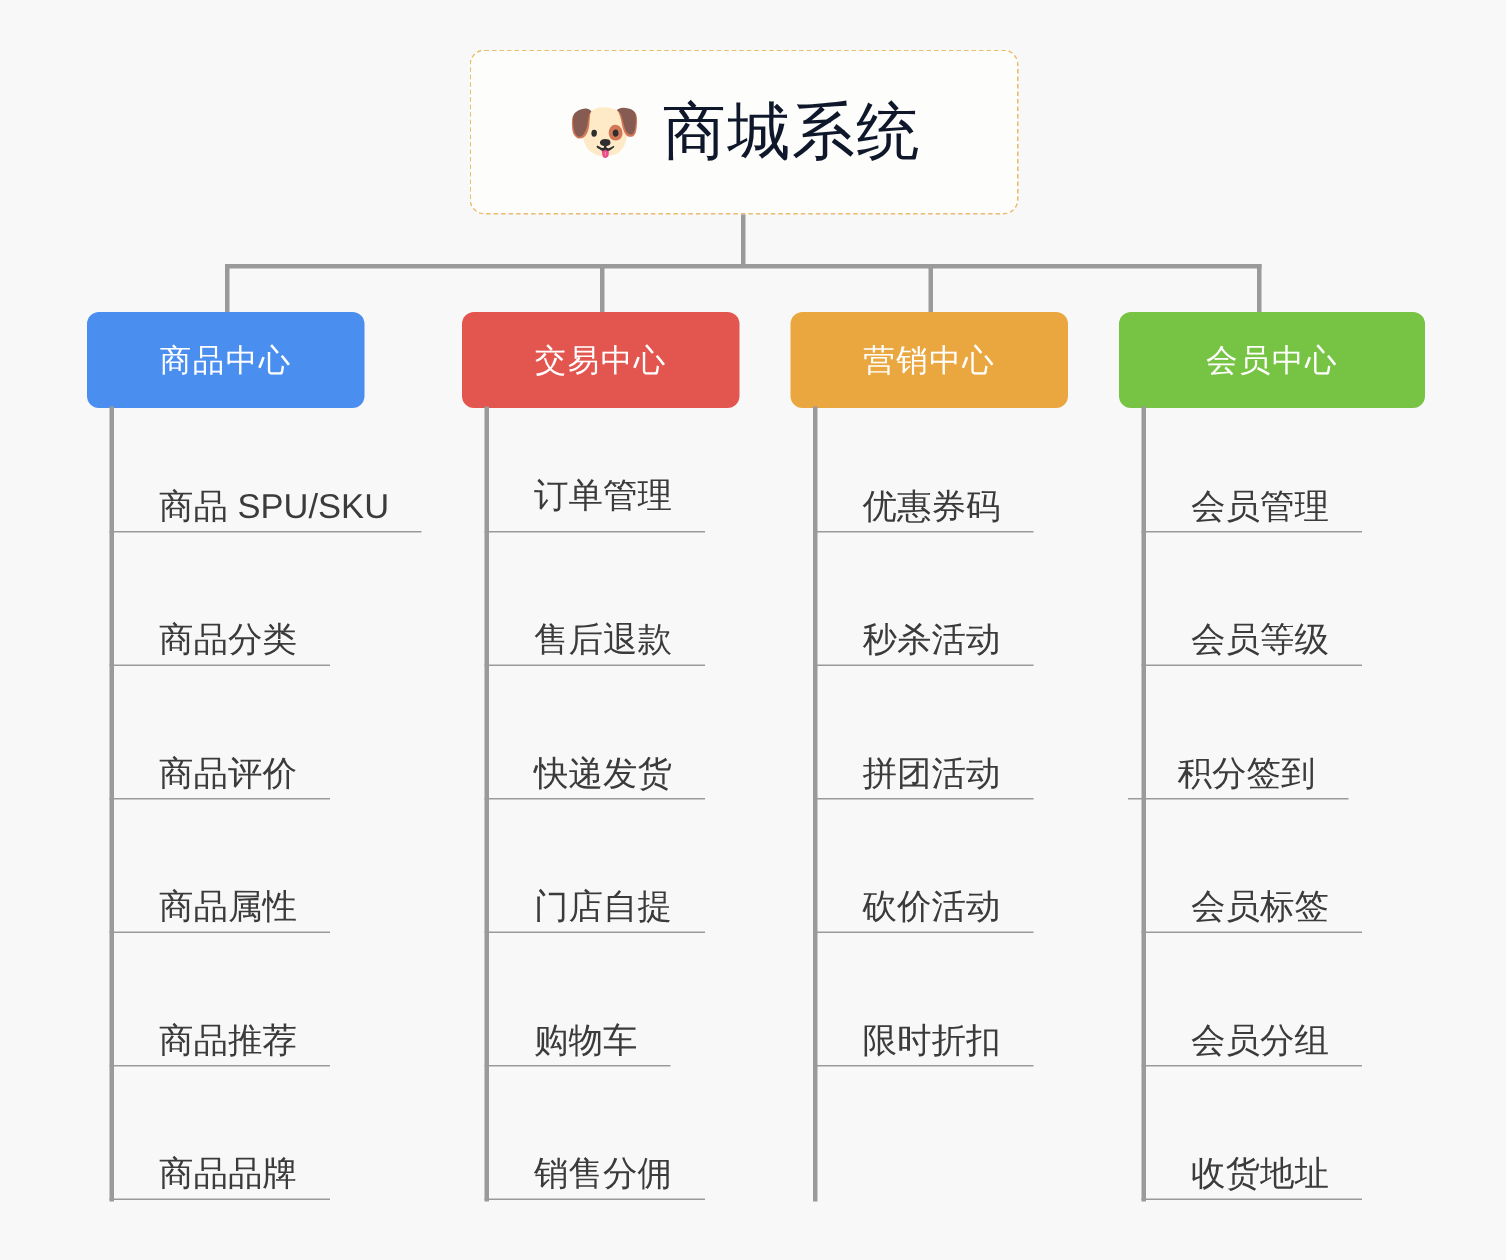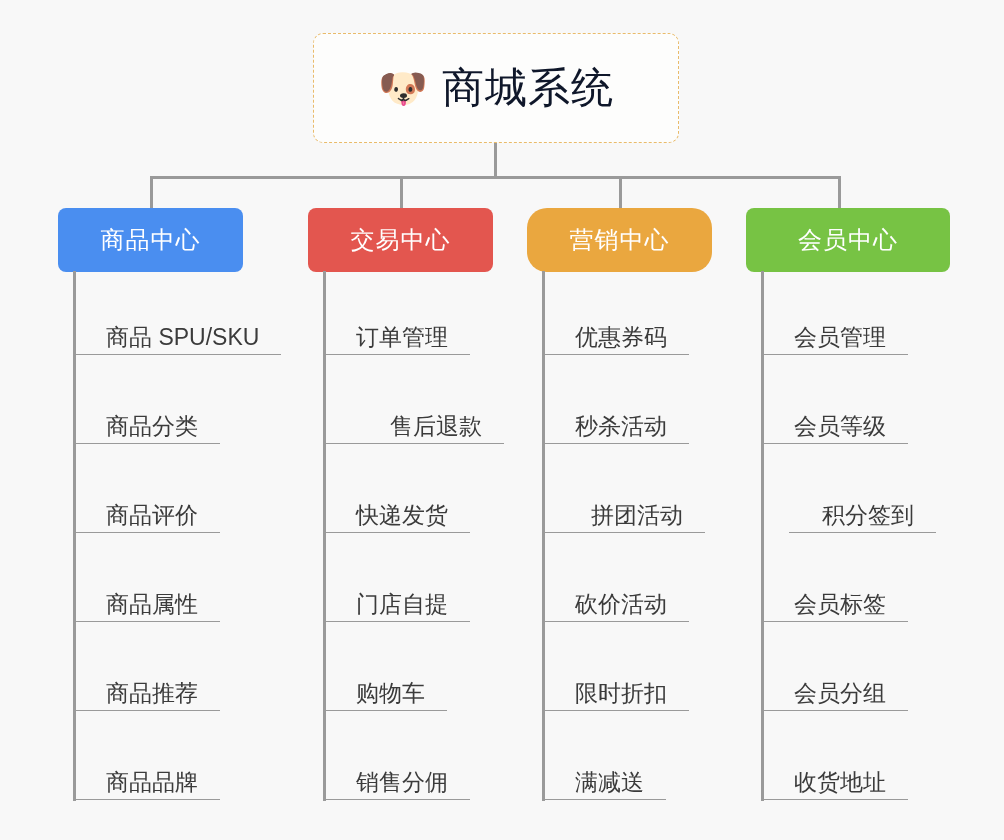--- a/index.html
+++ b/index.html
@@ -57,21 +57,21 @@
 
   
   .cat-header {
     position: absolute;
     height: 64px;
     border-radius: 8px;
     display: flex;
     align-items: center;
     justify-content: center;
     color: #ffffff;
-    font-size: 24px;
+    font-size: 21px;
     letter-spacing: 1px;
     white-space: nowrap;
   }
 
   
   .trunk {
     position: absolute;
     width: 3px;
     background: #9a9a9a;
   }
@@ -111,21 +111,21 @@
   <div class="conn conn-v" style="left: 400px; top: 176px; height: 34px; background: rgb(154, 154, 154);"></div>
   <div class="conn conn-v" style="left: 619px; top: 176px; height: 34px; background: rgb(154, 154, 154);"></div>
   <div class="conn conn-v" style="left: 838px; top: 176px; height: 34px; background: rgb(154, 154, 154);"></div>
 
   <div class="cat-header" style="left: 58px; top: 208px; width: 185px; background: rgb(74, 142, 240);">
     <span>商品中心</span>
   </div>
   <div class="cat-header" style="left: 308px; top: 208px; width: 185px; background: rgb(227, 86, 79);">
     <span>交易中心</span>
   </div>
-  <div class="cat-header" style="left: 527px; top: 208px; width: 185px; background: rgb(234, 167, 63); border-radius: 20px;">
+  <div class="cat-header" style="left: 527px; top: 208px; width: 185px; background: rgb(234, 167, 63);">
     <span>营销中心</span>
   </div>
   <div class="cat-header" style="left: 746px; top: 208px; width: 204px; background: rgb(119, 195, 68);">
     <span>会员中心</span>
   </div>
 
   <div class="trunk" style="left: 73px; top: 271px; height: 530px; background: rgb(154, 154, 154);"></div>
   <div class="trunk" style="left: 323px; top: 271px; height: 530px; background: rgb(154, 154, 154);"></div>
   <div class="trunk" style="left: 542px; top: 271px; height: 530px; background: rgb(154, 154, 154);"></div>
   <div class="trunk" style="left: 761px; top: 271px; height: 530px; background: rgb(154, 154, 154);"></div>
@@ -142,24 +142,24 @@
   <div class="leaf" style="left: 73px; top: 578px; border-bottom-color: rgb(154, 154, 154);">
     <span class="leaf-label">商品属性</span>
   </div>
   <div class="leaf" style="left: 73px; top: 667px; border-bottom-color: rgb(154, 154, 154);">
     <span class="leaf-label">商品推荐</span>
   </div>
   <div class="leaf" style="left: 73px; top: 756px; border-bottom-color: rgb(154, 154, 154);">
     <span class="leaf-label">商品品牌</span>
   </div>
 
-  <div class="leaf" style="left: 323px; top: 311px; border-bottom-color: rgb(154, 154, 154);">
+  <div class="leaf" style="left: 323px; top: 311px; border-bottom-color: rgb(154, 154, 154); align-items: center;">
     <span class="leaf-label">订单管理</span>
   </div>
-  <div class="leaf" style="left: 323px; top: 400px; border-bottom-color: rgb(154, 154, 154); padding-left: 34px;">
+  <div class="leaf" style="left: 323px; top: 400px; border-bottom-color: rgb(154, 154, 154);">
     <span class="leaf-label">售后退款</span>
   </div>
   <div class="leaf" style="left: 323px; top: 489px; border-bottom-color: rgb(154, 154, 154);">
     <span class="leaf-label">快递发货</span>
   </div>
   <div class="leaf" style="left: 323px; top: 578px; border-bottom-color: rgb(154, 154, 154);">
     <span class="leaf-label">门店自提</span>
   </div>
   <div class="leaf" style="left: 323px; top: 667px; border-bottom-color: rgb(154, 154, 154);">
     <span class="leaf-label">购物车</span>
@@ -167,40 +167,37 @@
   <div class="leaf" style="left: 323px; top: 756px; border-bottom-color: rgb(154, 154, 154);">
     <span class="leaf-label">销售分佣</span>
   </div>
 
   <div class="leaf" style="left: 542px; top: 311px; border-bottom-color: rgb(154, 154, 154);">
     <span class="leaf-label">优惠券码</span>
   </div>
   <div class="leaf" style="left: 542px; top: 400px; border-bottom-color: rgb(154, 154, 154);">
     <span class="leaf-label">秒杀活动</span>
   </div>
-  <div class="leaf" style="left: 542px; top: 489px; border-bottom-color: rgb(154, 154, 154); padding-left: 16px;">
+  <div class="leaf" style="left: 542px; top: 489px; border-bottom-color: rgb(154, 154, 154);">
     <span class="leaf-label">拼团活动</span>
   </div>
   <div class="leaf" style="left: 542px; top: 578px; border-bottom-color: rgb(154, 154, 154);">
     <span class="leaf-label">砍价活动</span>
   </div>
   <div class="leaf" style="left: 542px; top: 667px; border-bottom-color: rgb(154, 154, 154);">
     <span class="leaf-label">限时折扣</span>
   </div>
-  <div class="leaf" style="left: 542px; top: 756px; border-bottom-color: rgb(154, 154, 154);">
-    <span class="leaf-label">满减送</span>
-  </div>
 
   <div class="leaf" style="left: 761px; top: 311px; border-bottom-color: rgb(154, 154, 154);">
     <span class="leaf-label">会员管理</span>
   </div>
   <div class="leaf" style="left: 761px; top: 400px; border-bottom-color: rgb(154, 154, 154);">
     <span class="leaf-label">会员等级</span>
   </div>
-  <div class="leaf" style="left: 789px; top: 489px; border-bottom-color: rgb(154, 154, 154);">
+  <div class="leaf" style="left: 752px; top: 489px; border-bottom-color: rgb(154, 154, 154);">
     <span class="leaf-label">积分签到</span>
   </div>
   <div class="leaf" style="left: 761px; top: 578px; border-bottom-color: rgb(154, 154, 154);">
     <span class="leaf-label">会员标签</span>
   </div>
   <div class="leaf" style="left: 761px; top: 667px; border-bottom-color: rgb(154, 154, 154);">
     <span class="leaf-label">会员分组</span>
   </div>
   <div class="leaf" style="left: 761px; top: 756px; border-bottom-color: rgb(154, 154, 154);">
     <span class="leaf-label">收货地址</span>

